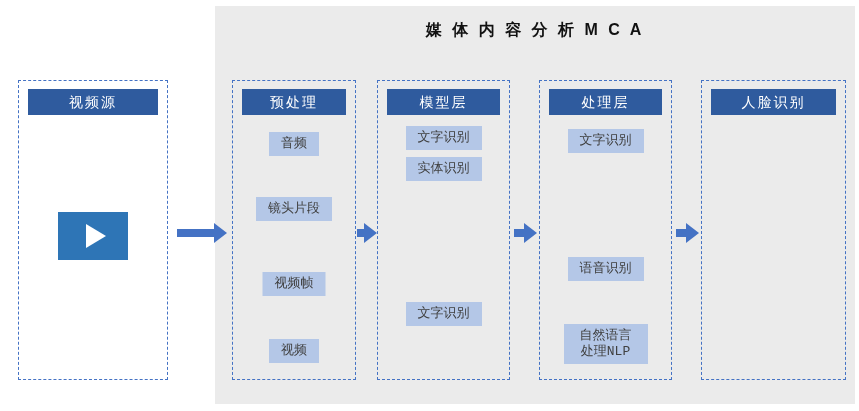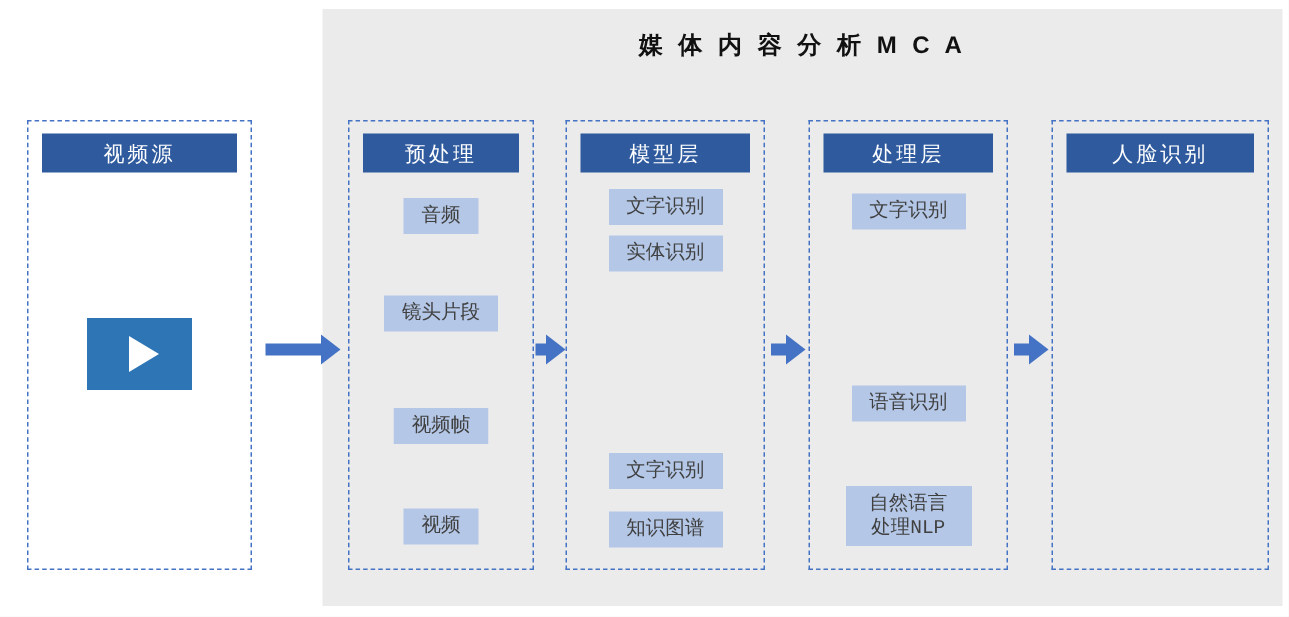--- a/index.html
+++ b/index.html
@@ -64,21 +64,20 @@
     <div class="chip" style="top:191px">视频帧</div>
     <div class="chip" style="top:116px">镜头片段</div>
     <div class="chip" style="top:258px">视频</div>
   </div>
 
   <div class="col col-model">
     <div class="col-header">模型层</div>
     <div class="chip" style="top:45px">文字识别</div>
     <div class="chip" style="top:76px">实体识别</div>
     <div class="chip" style="top:221px">文字识别</div>
-    <div class="chip" style="top:260px">知识图谱</div>
   </div>
 
   <div class="col col-process">
     <div class="col-header">处理层</div>
     <div class="chip" style="top:48px">文字识别</div>
     <div class="chip" style="top:176px">语音识别</div>
     <div class="chip chip-wrap" style="top:243px">自然语言处理NLP</div>
   </div>
 
   <div class="col col-output">

